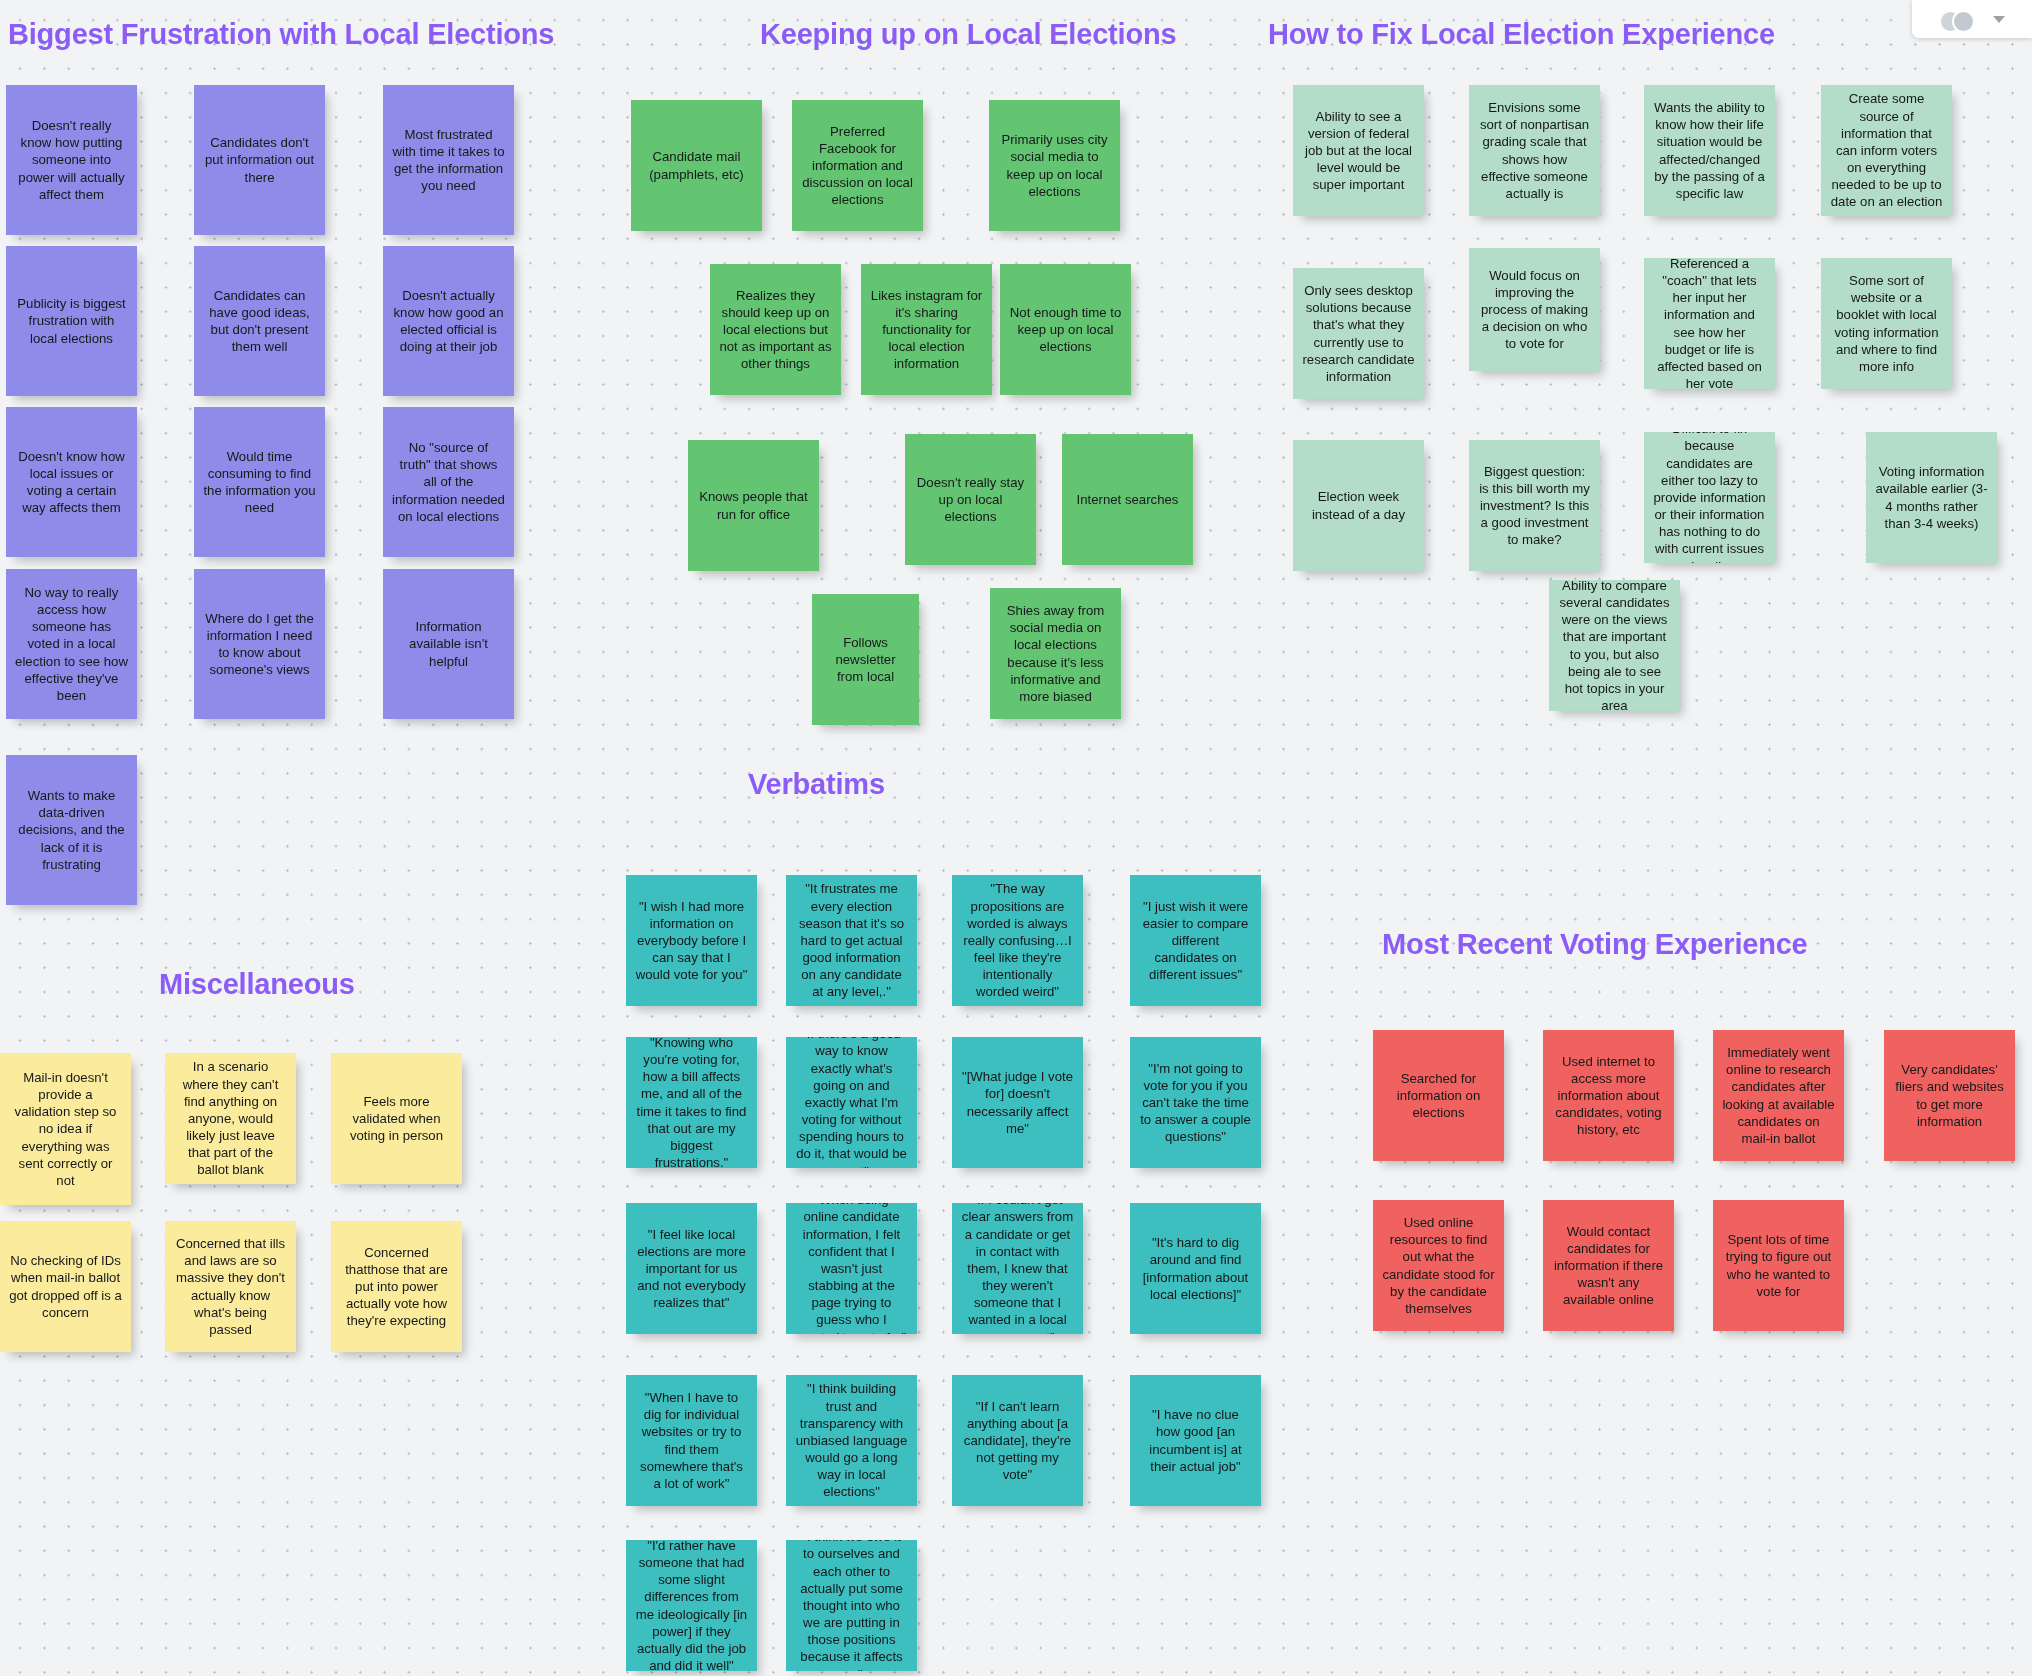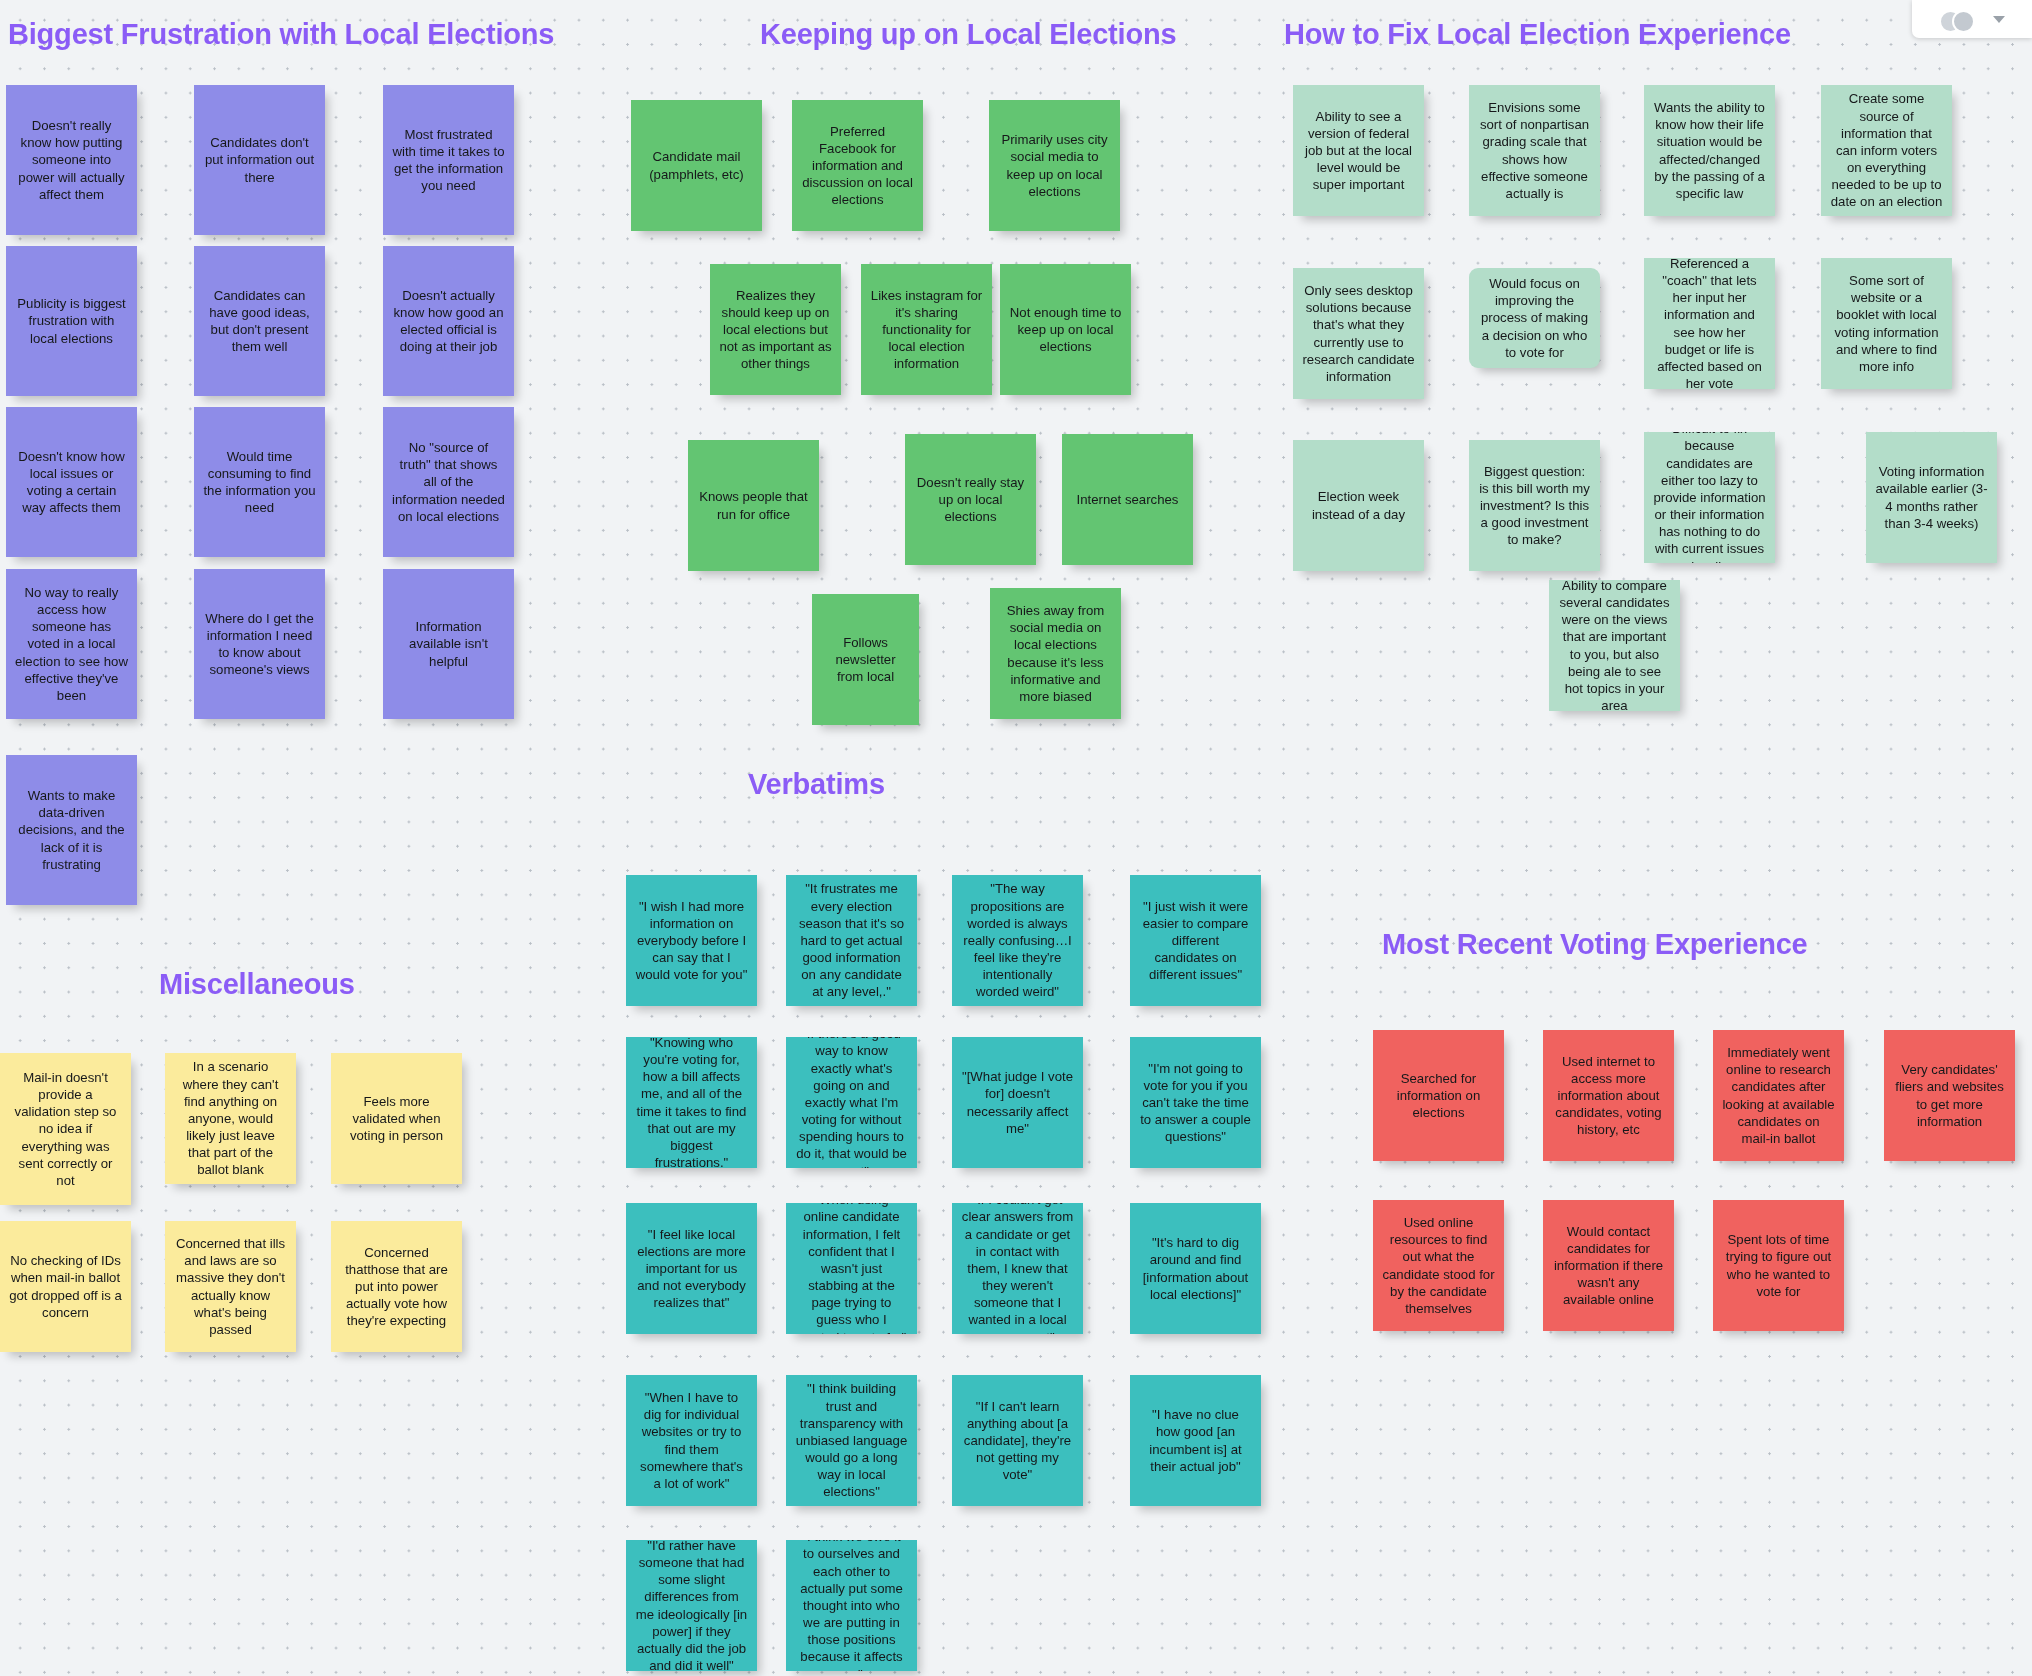--- a/index.html
+++ b/index.html
@@ -79,21 +79,21 @@
 <div id="collab">
   <div class="avatar-pair">
     <div class="a a1"></div>
       <div class="a a2"></div>
   </div>
   <div class="chev"></div>
 </div>
 
 <div class="section-title" style="left:8px;top:18px;">Biggest Frustration with Local Elections</div>
 <div class="section-title" style="left:760px;top:18px;">Keeping up on Local Elections</div>
-<div class="section-title" style="left:1268px;top:18px;margin-left:16px;">How to Fix Local Election Experience</div>
+<div class="section-title" style="left:1268px;top:18px;">How to Fix Local Election Experience</div>
 <div class="section-title" style="left:748px;top:768px;">Verbatims</div>
 <div class="section-title" style="left:159px;top:968px;">Miscellaneous</div>
 <div class="section-title" style="left:1382px;top:928px;">Most Recent Voting Experience</div>
 
 <div class="note c-purple" style="left:6px;top:85px;width:131px;height:150px;">
     <span>Doesn't really know how putting someone into power will actually affect them</span>
   </div>
 <div class="note c-purple" style="left:194px;top:85px;width:131px;height:150px;">
     <span>Candidates don't put information out there</span>
   </div>
@@ -181,21 +181,21 @@
 <div class="note c-mint" style="left:1644px;top:85px;width:131px;height:131px;">
     <span>Wants the ability to know how their life situation would be affected/changed by the passing of a specific law</span>
   </div>
 <div class="note c-mint" style="left:1821px;top:85px;width:131px;height:131px;">
     <span>Create some source of information that can inform voters on everything needed to be up to date on an election</span>
   </div>
 
 <div class="note c-mint" style="left:1293px;top:268px;width:131px;height:131px;">
     <span>Only sees desktop solutions because that's what they currently use to research candidate information</span>
   </div>
-<div class="note c-mint" style="left:1469px;top:268px;width:131px;height:100px;border-radius:9px;">
+<div class="note c-mint" style="left:1469px;top:248px;width:131px;height:123px;">
     <span>Would focus on improving the process of making a decision on who to vote for</span>
   </div>
 <div class="note c-mint" style="left:1644px;top:258px;width:131px;height:131px;">
     <span>Referenced a "coach" that lets her input her information and see how her budget or life is affected based on her vote</span>
   </div>
 <div class="note c-mint" style="left:1821px;top:258px;width:131px;height:131px;">
     <span>Some sort of website or a booklet with local voting information and where to find more info</span>
   </div>
 
 <div class="note c-mint" style="left:1293px;top:440px;width:131px;height:131px;">

